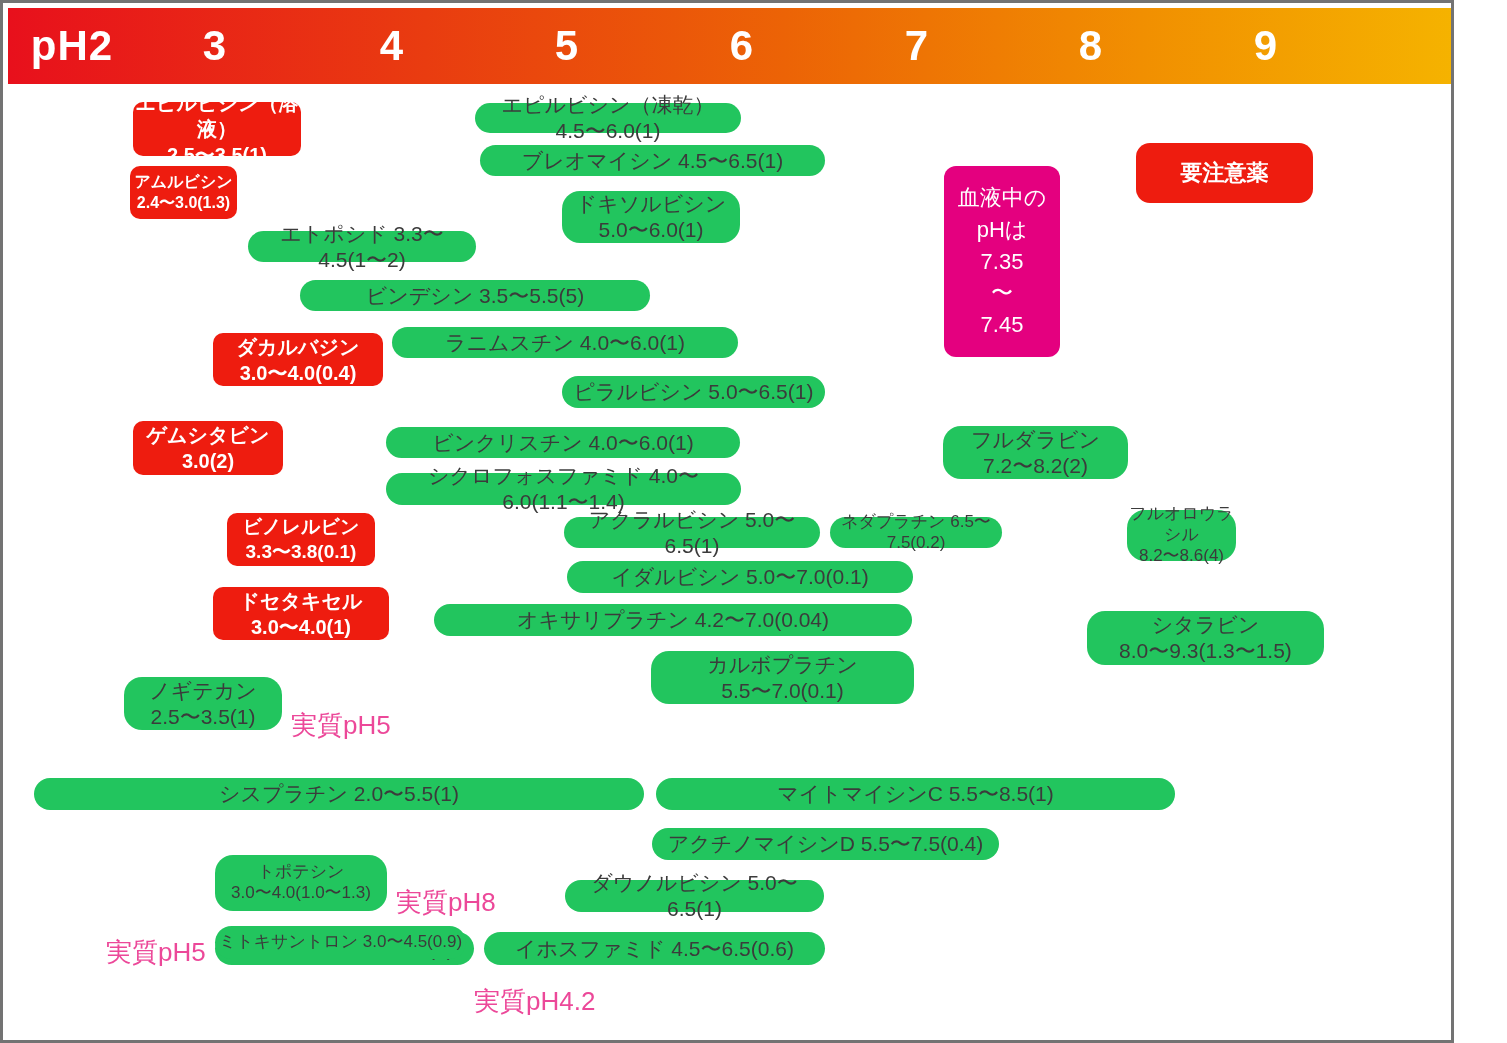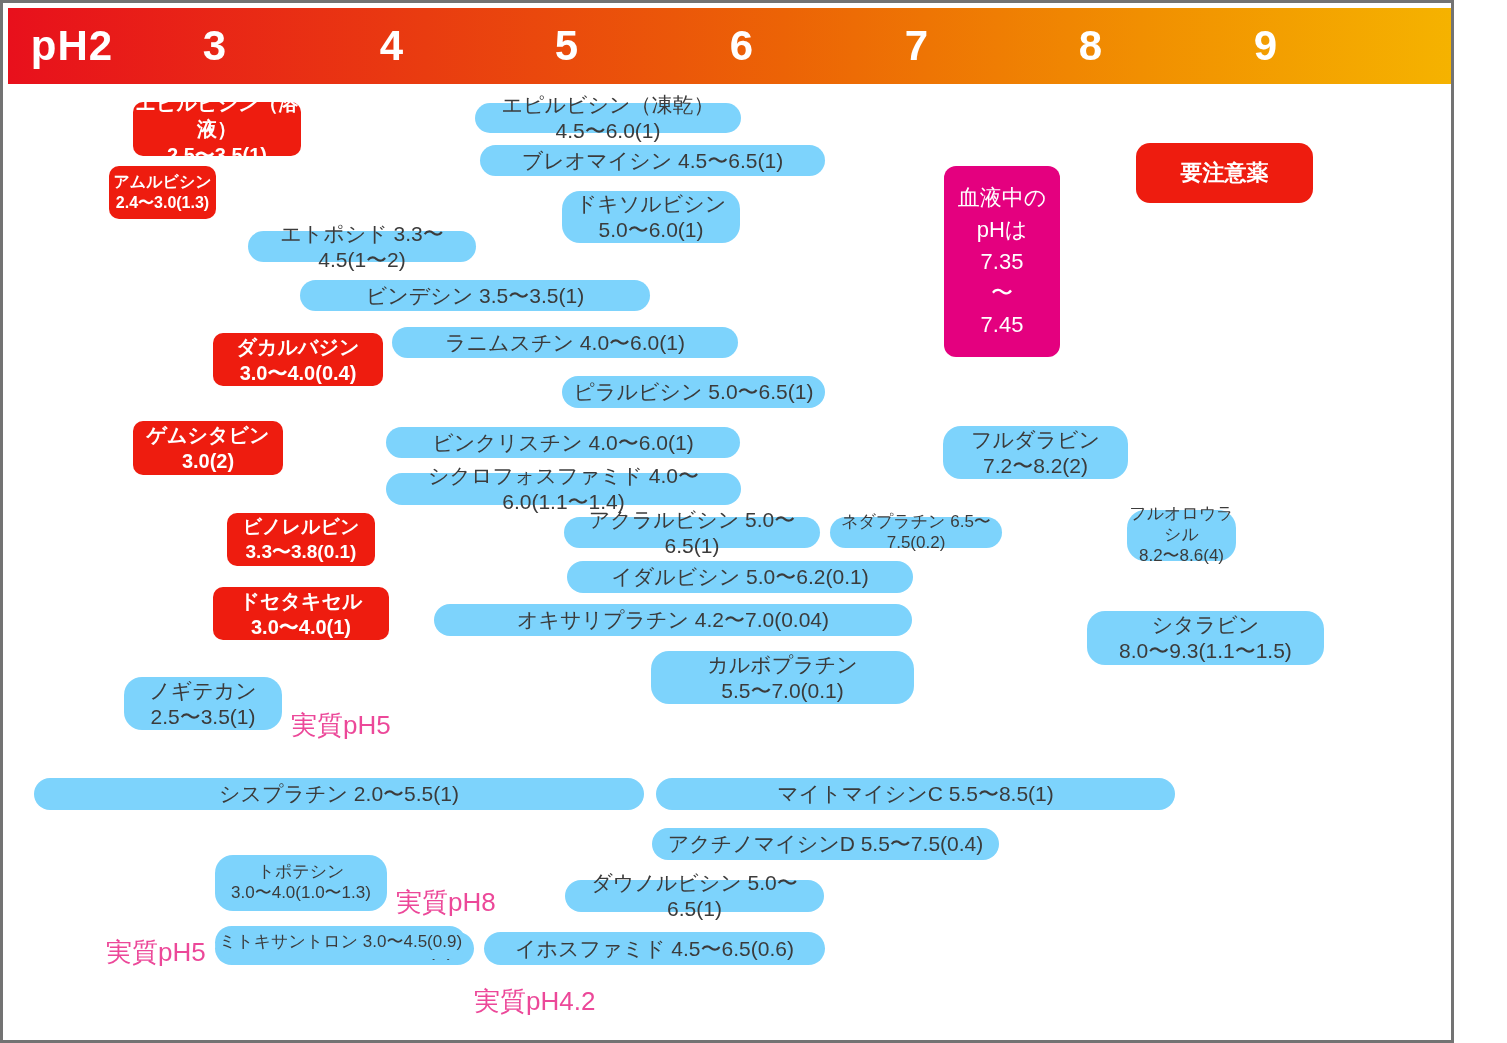--- a/index.html
+++ b/index.html
@@ -10,31 +10,31 @@
   }
   .ph-scale{
     position:absolute;left:5px;top:5px;width:1491px;height:76px;
     background:linear-gradient(90deg,#e8101c 0%,#e93c10 28%,#ec6306 52%,#f18f01 76%,#f6b800 100%);
   }
   .tick{
     position:absolute;top:50%;transform:translate(-50%,-50%);
     color:#ffffff;font-weight:bold;font-size:42px;letter-spacing:1px;
   }
   .pill{
-    position:absolute;background:#7dd3fc;border-radius:18px;color:#3b3b3b;
+    position:absolute;background:#22c55e;border-radius:18px;color:#3b3b3b;
     display:flex;align-items:center;justify-content:center;text-align:center;
     font-size:21px;line-height:1.22;white-space:pre-line;box-sizing:border-box;
   }
   .pill.sm{font-size:17px;}
   .caution{
     position:absolute;background:#ee1c0f;border-radius:10px;color:#ffffff;
     display:flex;align-items:center;justify-content:center;text-align:center;
     font-weight:bold;font-size:20px;line-height:1.3;white-space:pre-line;box-sizing:border-box;
   }
-  .caution.sm{font-size:16px;}
+  .caution.sm{font-size:16px;margin-left:21px;}
   .caution.md{font-size:19px;}
   .blood{
     position:absolute;background:#e4007f;border-radius:12px;color:#ffffff;
     display:flex;align-items:center;justify-content:center;text-align:center;
     font-size:22px;line-height:1.45;white-space:pre-line;
   }
   .note{position:absolute;color:#ec4899;font-size:26px;}
 </style>
 </head>
 <body>
@@ -72,37 +72,37 @@
 pHは
 7.35
 〜
 7.45</div>
 
   <div class="pill" style="left:472px;top:100px;width:266px;height:30px">エピルビシン（凍乾） 4.5〜6.0(1)</div>
   <div class="pill" style="left:477px;top:142px;width:345px;height:31px">ブレオマイシン 4.5〜6.5(1)</div>
   <div class="pill" style="left:559px;top:188px;width:178px;height:52px">ドキソルビシン
 5.0〜6.0(1)</div>
   <div class="pill" style="left:245px;top:228px;width:228px;height:31px">エトポシド 3.3〜4.5(1〜2)</div>
-  <div class="pill" style="left:297px;top:277px;width:350px;height:31px">ビンデシン 3.5〜3.5(1)</div>
+  <div class="pill" style="left:297px;top:277px;width:350px;height:31px">ビンデシン 3.5〜5.5(5)</div>
   <div class="pill" style="left:389px;top:324px;width:346px;height:31px">ラニムスチン 4.0〜6.0(1)</div>
   <div class="pill" style="left:559px;top:373px;width:263px;height:32px">ピラルビシン 5.0〜6.5(1)</div>
   <div class="pill" style="left:383px;top:424px;width:354px;height:31px">ビンクリスチン 4.0〜6.0(1)</div>
   <div class="pill" style="left:383px;top:470px;width:355px;height:32px">シクロフォスファミド 4.0〜6.0(1.1〜1.4)</div>
   <div class="pill" style="left:940px;top:423px;width:185px;height:53px">フルダラビン
 7.2〜8.2(2)</div>
   <div class="pill" style="left:561px;top:514px;width:256px;height:31px">アクラルビシン 5.0〜6.5(1)</div>
   <div class="pill sm" style="left:827px;top:514px;width:172px;height:31px">ネダプラチン 6.5〜7.5(0.2)</div>
   <div class="pill sm" style="left:1124px;top:507px;width:109px;height:51px">フルオロウラシル
 8.2〜8.6(4)</div>
-  <div class="pill" style="left:564px;top:558px;width:346px;height:32px">イダルビシン 5.0〜6.2(0.1)</div>
+  <div class="pill" style="left:564px;top:558px;width:346px;height:32px">イダルビシン 5.0〜7.0(0.1)</div>
   <div class="pill" style="left:431px;top:601px;width:478px;height:32px">オキサリプラチン 4.2〜7.0(0.04)</div>
   <div class="pill" style="left:648px;top:648px;width:263px;height:53px">カルボプラチン
 5.5〜7.0(0.1)</div>
   <div class="pill" style="left:1084px;top:608px;width:237px;height:54px">シタラビン
-8.0〜9.3(1.1〜1.5)</div>
+8.0〜9.3(1.3〜1.5)</div>
   <div class="pill" style="left:121px;top:674px;width:158px;height:53px">ノギテカン
 2.5〜3.5(1)</div>
   <div class="pill" style="left:31px;top:775px;width:610px;height:32px">シスプラチン 2.0〜5.5(1)</div>
   <div class="pill" style="left:653px;top:775px;width:519px;height:32px">マイトマイシンC 5.5〜8.5(1)</div>
   <div class="pill" style="left:649px;top:825px;width:347px;height:32px">アクチノマイシンD 5.5〜7.5(0.4)</div>
   <div class="pill sm" style="left:212px;top:852px;width:172px;height:56px">トポテシン
 3.0〜4.0(1.0〜1.3)</div>
   <div class="pill" style="left:562px;top:877px;width:259px;height:32px">ダウノルビシン 5.0〜6.5(1)</div>
   <div class="pill" style="left:212px;top:929px;width:259px;height:33px">ニムスチン 3.0〜4.5(2)</div>
   <div class="pill" style="left:481px;top:929px;width:341px;height:33px">イホスファミド 4.5〜6.5(0.6)</div>

